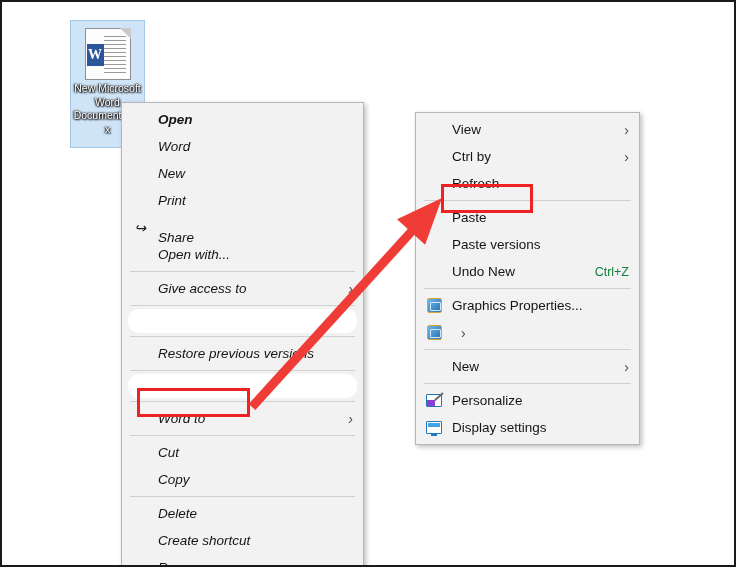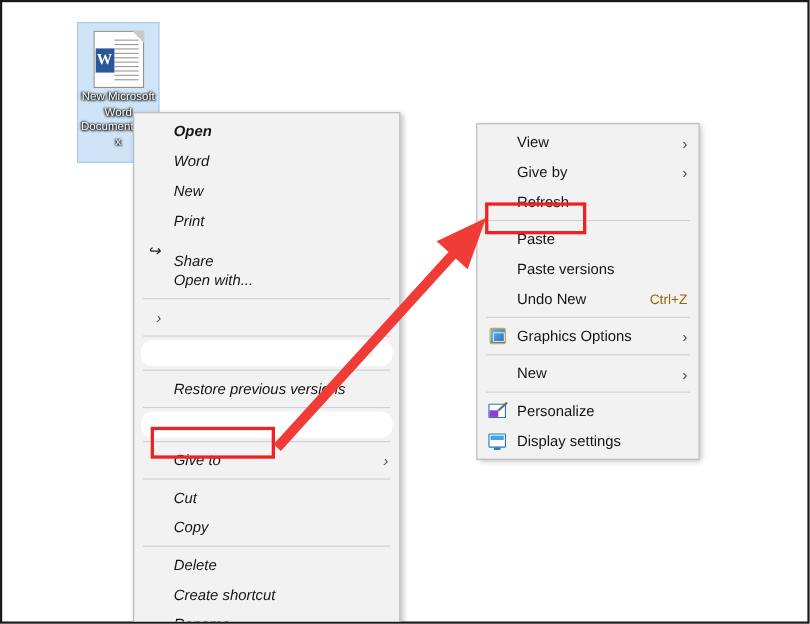--- a/index.html
+++ b/index.html
@@ -114,21 +114,21 @@
     min-width: 20px;
     height: 20px;
     margin-right: 5px;
     display: flex;
     align-items: center;
     justify-content: center;
   }
   .mi .lbl { flex: 1 1 auto; }
   .mi .lbl.bold { font-weight: bold; }
   .mi .accel {
-    color: #a16207;
+    color: #15803d;
     font-size: 12.5px;
     padding-left: 16px;
   }
   .mi .chev {
     color: #4a4a4a;
     font-size: 14px;
     line-height: 1;
     padding-left: 12px;
   }
   .sep {
@@ -148,23 +148,23 @@
     left: 119px;
     top: 100px;
     width: 243px;
   }
   #menu-file .mi { padding-left: 8px; font-style: italic; }
   #menu-file .mi .lbl { padding-left: 28px; }
   #menu-file .mi.has-icon .lbl { padding-left: 3px; margin-top: 20px; }
 
   
   #menu-desktop {
-    left: 431px;
+    left: 413px;
     top: 110px;
-    width: 203px;
+    width: 225px;
   }
   #menu-desktop .mi .lbl { padding-left: 28px; }
   #menu-desktop .mi.has-icon .lbl { padding-left: 3px; }
 
   
   .hl-box {
     position: absolute;
     border: 3px solid #ee2222;
     box-sizing: border-box;
     pointer-events: none;
@@ -293,33 +293,34 @@
         <span class="ico">
           <span class="share-glyph" style="transform: scaleX(1);">↪</span>
         </span>
         <span class="lbl">Share</span>
       </div>
       <div class="mi">
         <span class="lbl">Open with...</span>
       </div>
       <div class="sep"></div>
       <div class="mi">
+        <span class="lbl">Give access to</span>
         <span class="chev">›</span>
       </div>
       <div class="sep"></div>
       <div class="redacted"></div>
       <div class="sep"></div>
       <div class="mi">
         <span class="lbl">Restore previous versions</span>
       </div>
       <div class="sep"></div>
       <div class="redacted"></div>
       <div class="sep"></div>
       <div class="mi">
-        <span class="lbl">Give to</span>
+        <span class="lbl">Word to</span>
         <span class="chev">›</span>
       </div>
       <div class="sep"></div>
       <div class="mi">
         <span class="lbl">Cut</span>
       </div>
       <div class="mi">
         <span class="lbl">Copy</span>
       </div>
       <div class="sep"></div>
@@ -333,21 +334,21 @@
         <span class="lbl">Rename</span>
       </div>
     </div>
 
   <div class="ctxmenu" id="menu-desktop">
       <div class="mi">
         <span class="lbl">View</span>
         <span class="chev">›</span>
       </div>
       <div class="mi">
-        <span class="lbl">Give by</span>
+        <span class="lbl">Ctrl by</span>
         <span class="chev">›</span>
       </div>
       <div class="mi">
         <span class="lbl">Refresh</span>
       </div>
       <div class="sep"></div>
       <div class="mi">
         <span class="lbl">Paste</span>
       </div>
       <div class="mi">
@@ -355,21 +356,26 @@
       </div>
       <div class="mi">
         <span class="lbl">Undo New</span>
         <span class="accel">Ctrl+Z</span>
       </div>
       <div class="sep"></div>
       <div class="mi has-icon">
         <span class="ico">
           <span class="gfx-ico"></span>
         </span>
-        <span class="lbl">Graphics Options</span>
+        <span class="lbl">Graphics Properties...</span>
+      </div>
+      <div class="mi has-icon">
+        <span class="ico">
+          <span class="gfx-ico"></span>
+        </span>
         <span class="chev">›</span>
       </div>
       <div class="sep"></div>
       <div class="mi">
         <span class="lbl">New</span>
         <span class="chev">›</span>
       </div>
       <div class="sep"></div>
       <div class="mi has-icon">
         <span class="ico">

